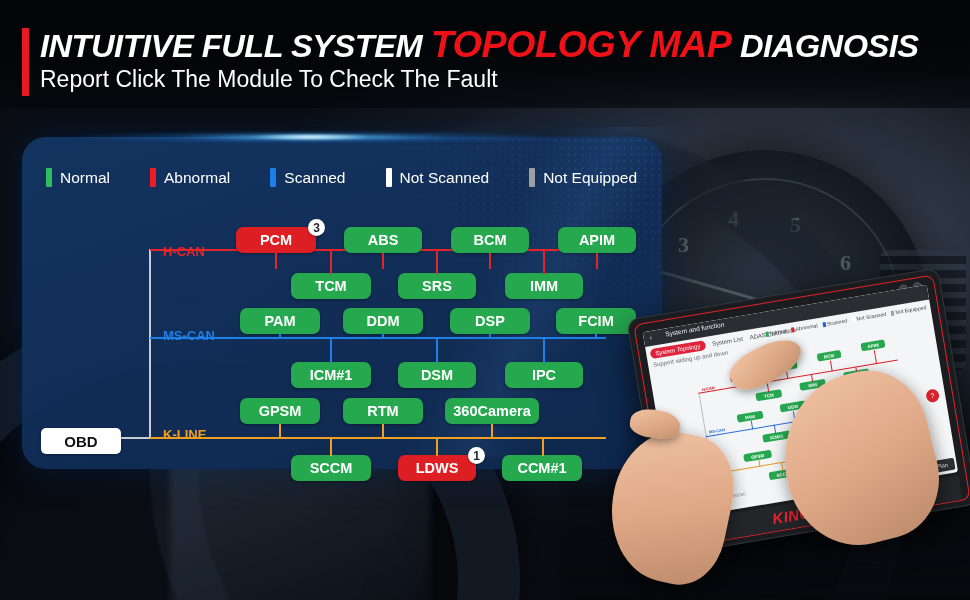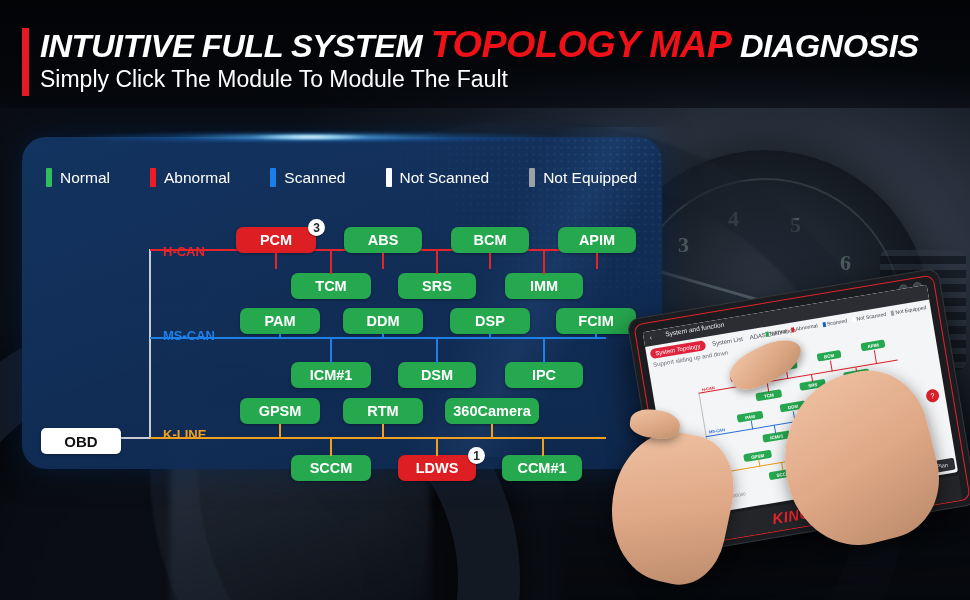--- a/index.html
+++ b/index.html
@@ -236,21 +236,21 @@
     <div class="wheel"></div>
     <div class="wheel2"></div>
     <div class="seat"></div>
     <div class="dashtop"></div>
   </div>
 
   <div class="header">
     <div class="header-shade"></div>
     <div class="accent-bar"></div>
     <div class="title-line"><span>INTUITIVE FULL SYSTEM </span><span class="hl">TOPOLOGY MAP</span><span> DIAGNOSIS</span></div>
-    <div class="subtitle">Simply Click The Module To Module The Fault</div>
+    <div class="subtitle">Report Click The Module To Check The Fault</div>
   </div>
 
   <div class="panel">
     <div class="panel-dots"></div>
     <div class="panel-swoosh"></div>
   </div>
   <div class="topglow"></div>
   <div class="topglow2"></div>
 
   <div class="legend" id="legend">

